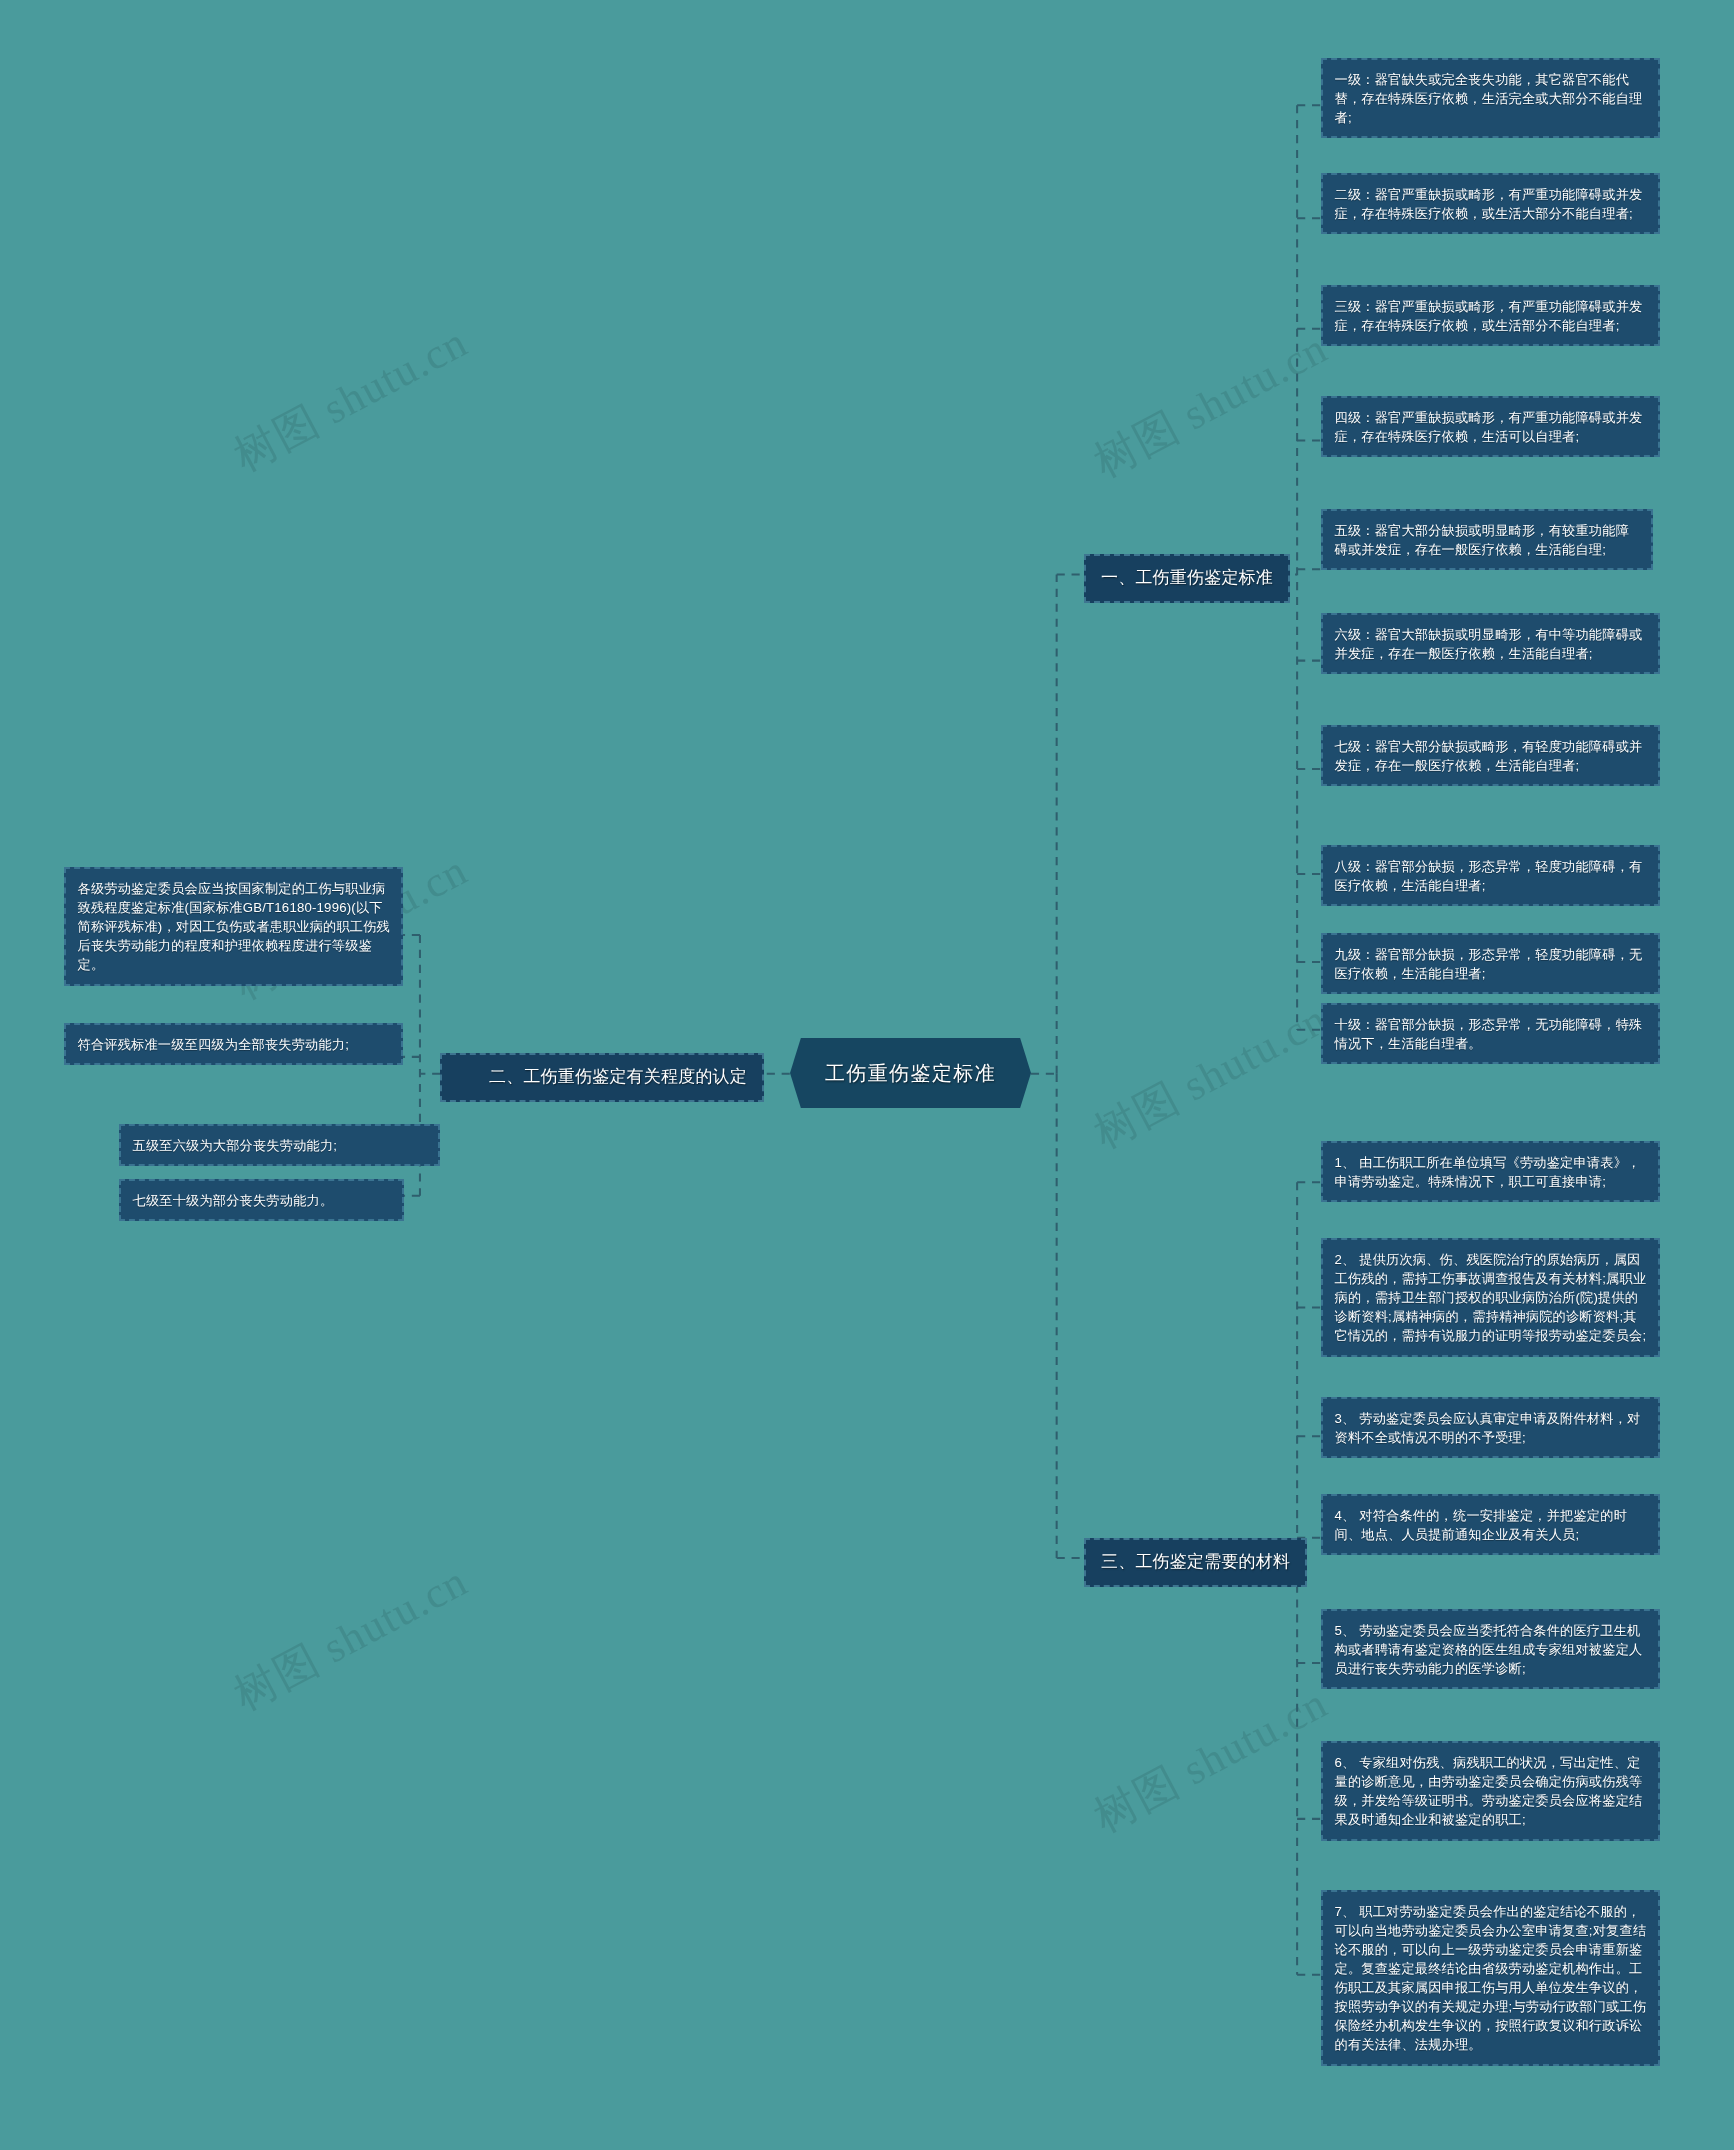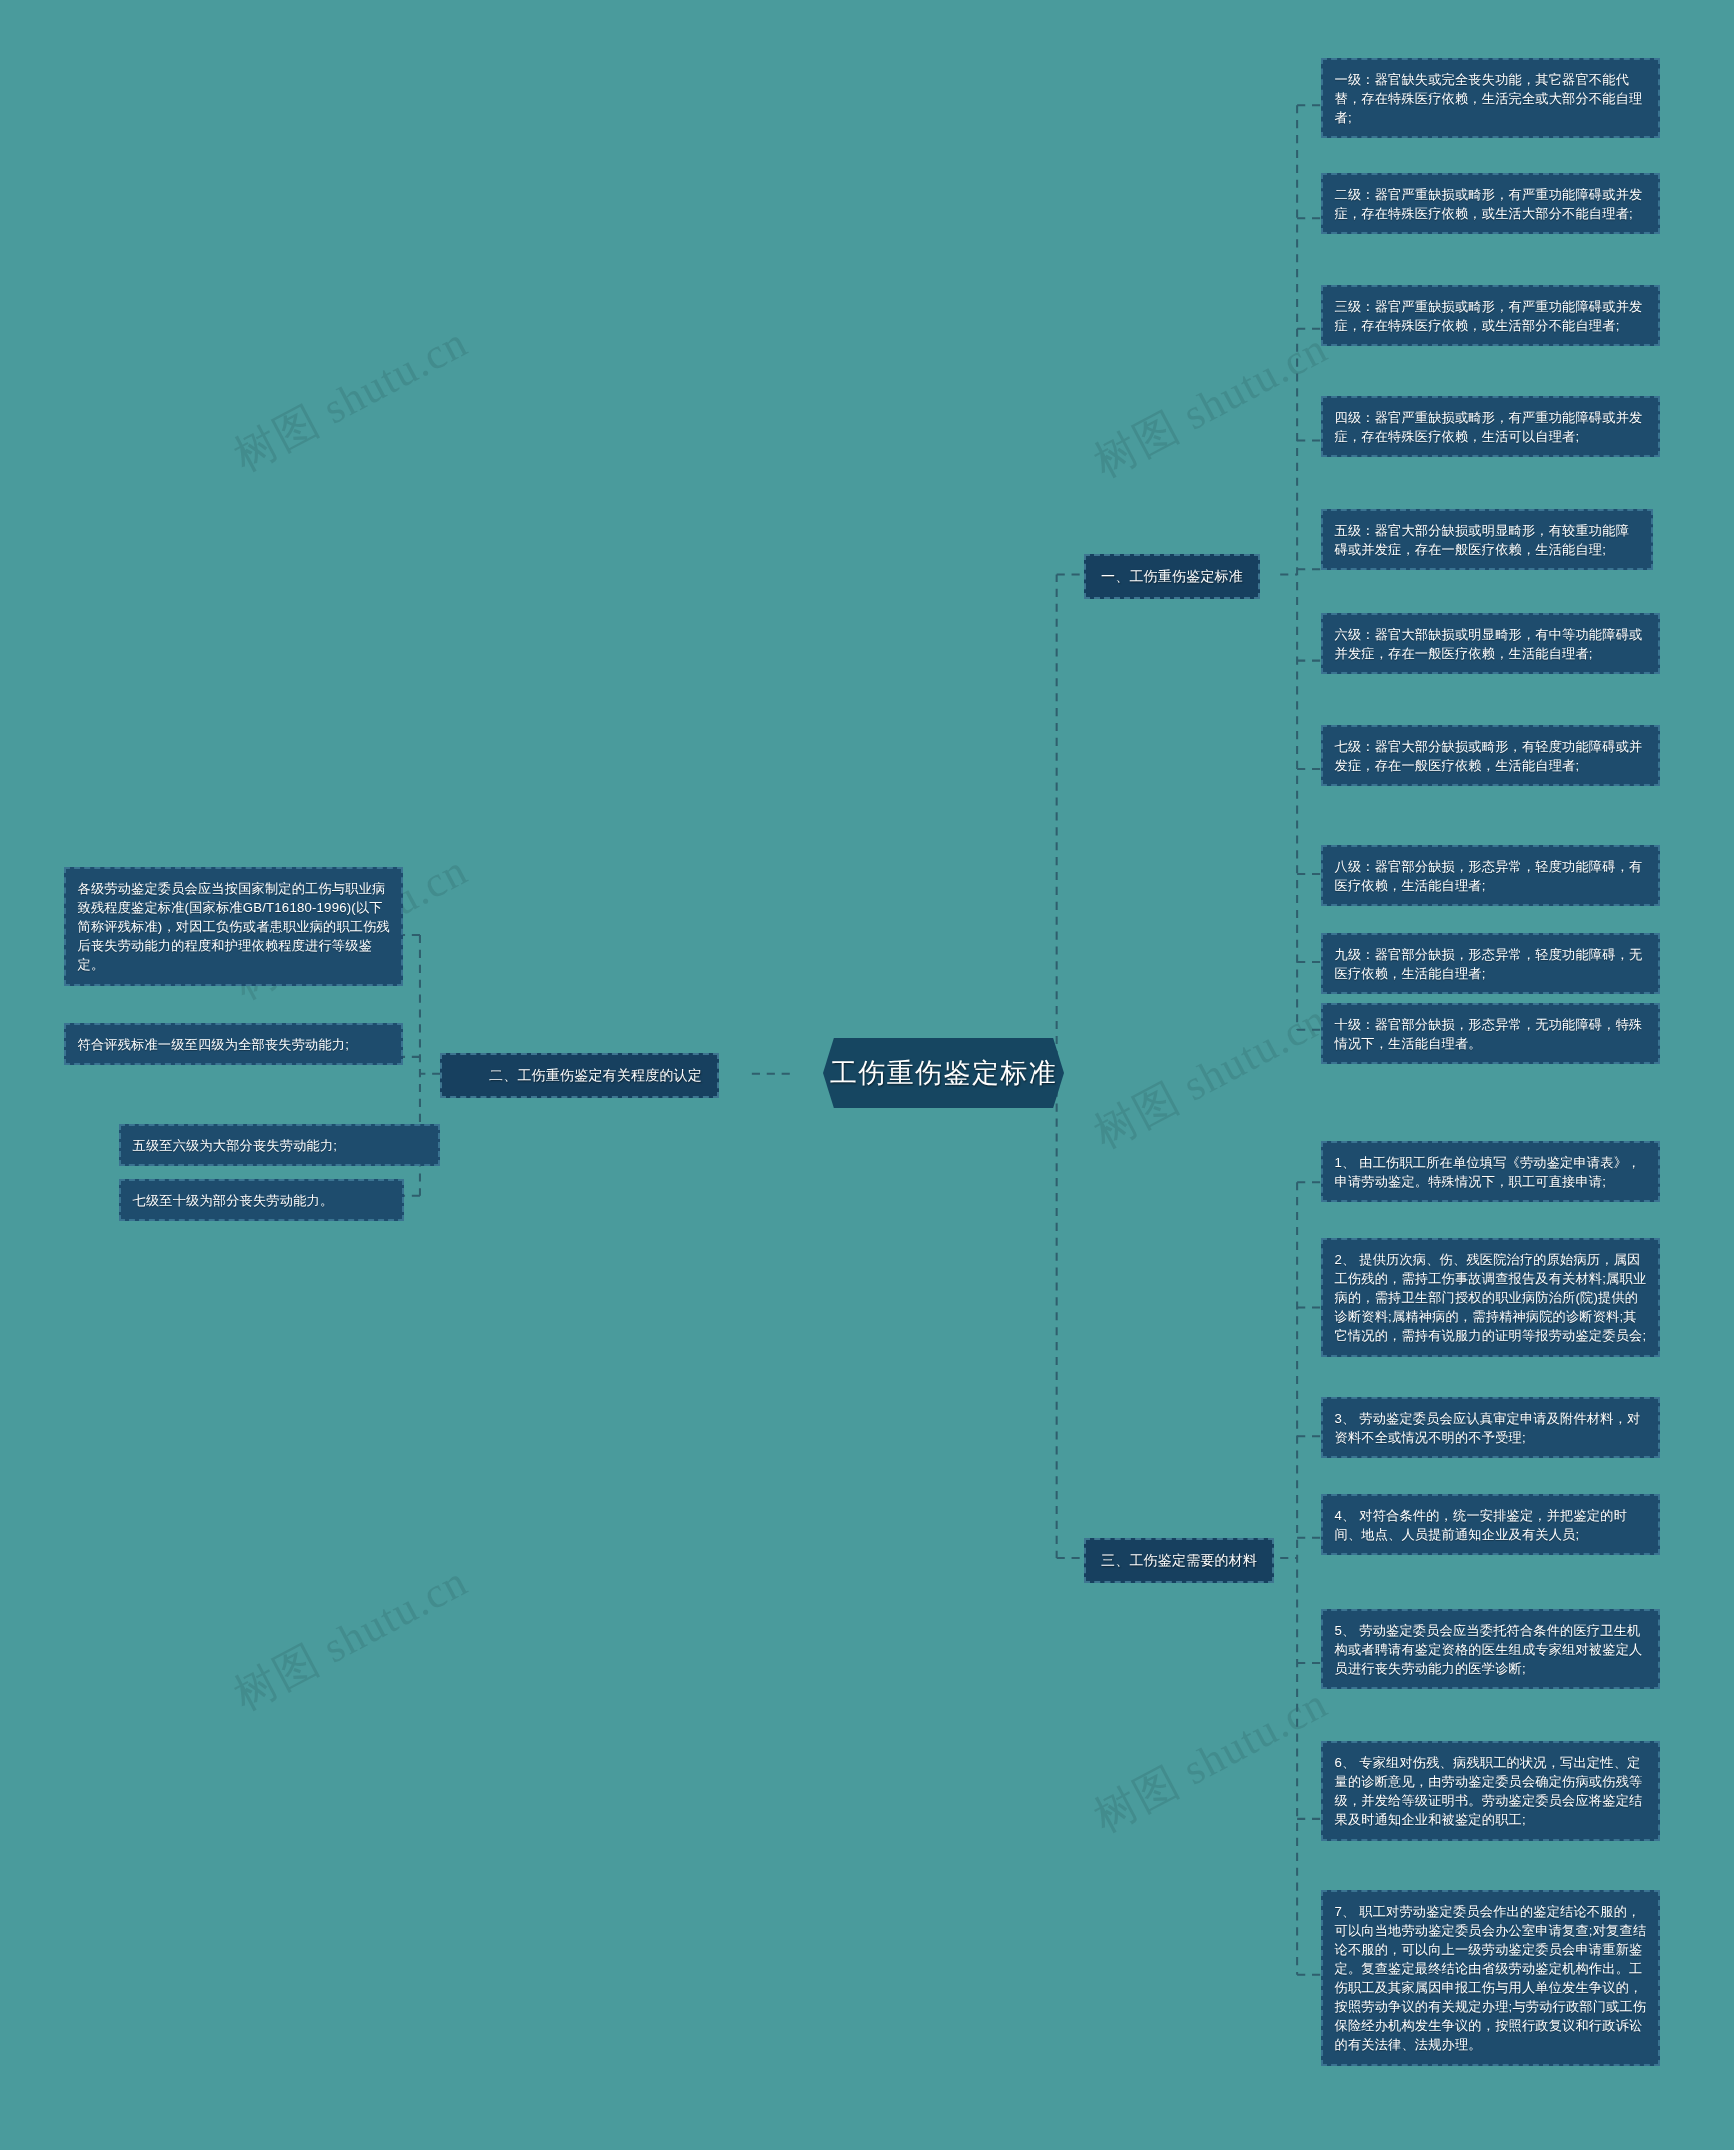--- a/index.html
+++ b/index.html
@@ -45,41 +45,40 @@
   }
   
   .leaf{
     font-size:13.2px;
     padding:9.5px 11px 9.5px 11.5px;
     background:#1e4c6d;
     border:2px dashed #3a7391;
   }
   
   .branch{
-    font-size:14px;
+    font-size:17px;
     padding:10.2px 15px;
     background:#17405f;
     border:2px dashed #3e7590;
     white-space:nowrap;
     text-shadow:0.7px 0.7px 1.4px rgba(0,0,0,.55);
   }
   
   #root-node{
     position:absolute;
     left:790px;top:1038px;
     width:241px;height:70px;
     background:#164661;
     color:#fff;
-    font-size:27px;
+    font-size:20px;
     letter-spacing:1.4px;
     display:flex;align-items:center;justify-content:center;
     clip-path:polygon(4.5% 0%,95.5% 0%,100% 50%,95.5% 100%,4.5% 100%,0% 50%);
     text-shadow:0.7px 1.4px 2px rgba(0,0,0,.6);
     z-index:4;
-    margin-left:33px;
   }
 </style>
 </head>
 <body>
 
 <div id="watermark-layer">
   <div class="wm" style="left:224px;top:434px;">树图 shutu.cn</div>
   <div class="wm" style="left:224px;top:962px;">树图 shutu.cn</div>
   <div class="wm" style="left:224px;top:1673px;">树图 shutu.cn</div>
   <div class="wm" style="left:1084px;top:440px;">树图 shutu.cn</div>

